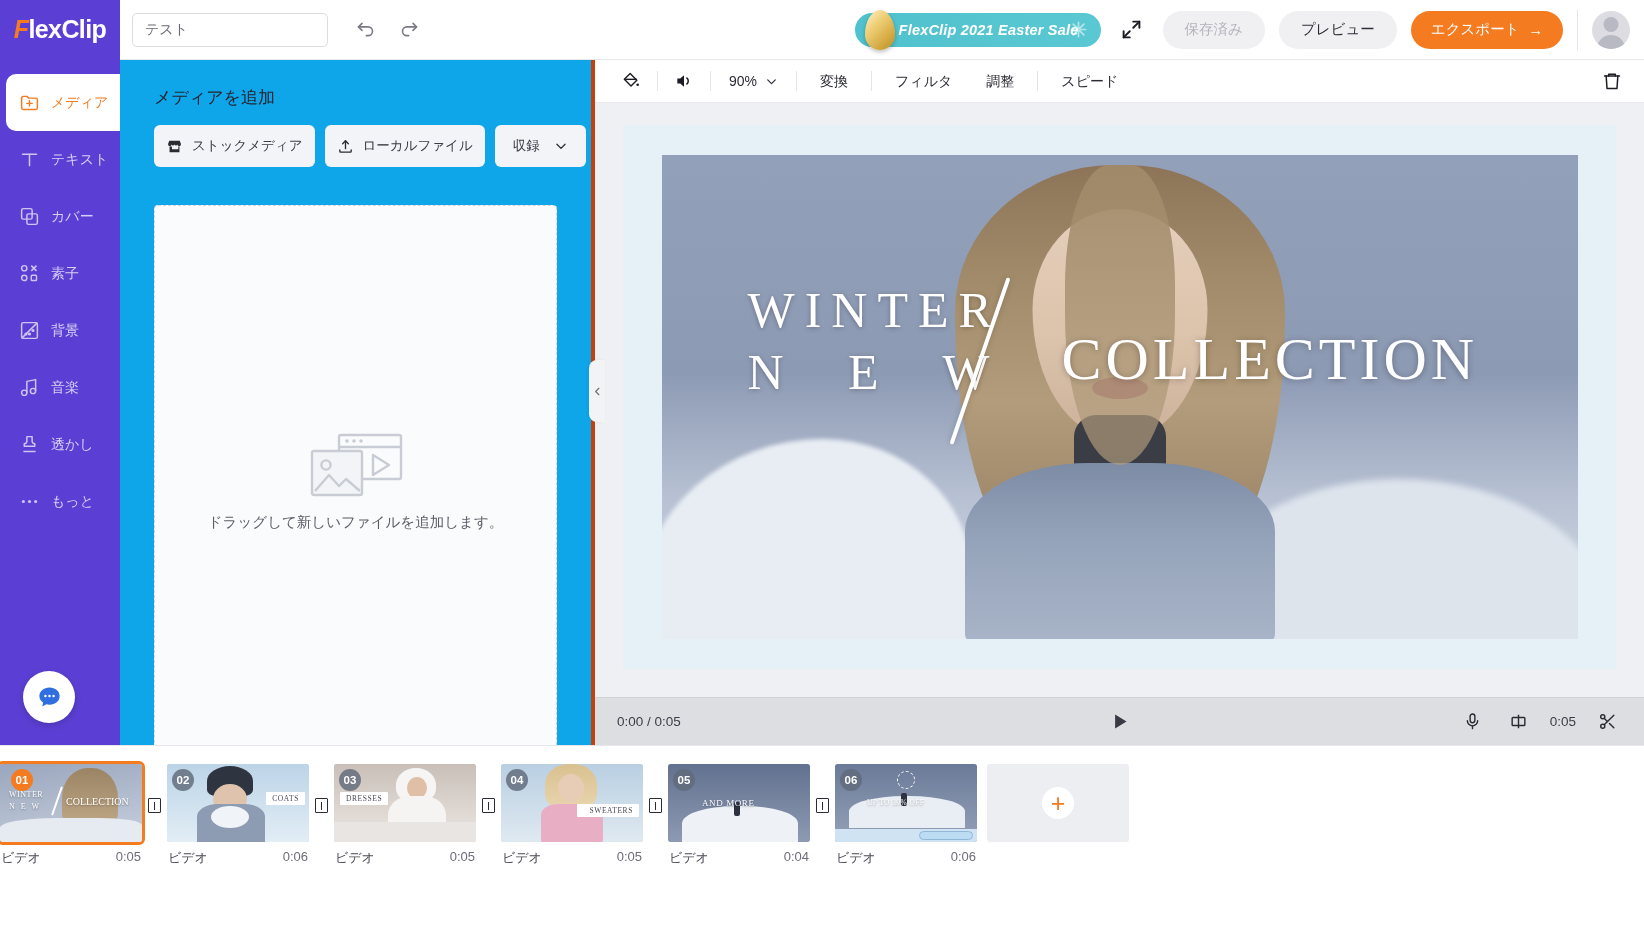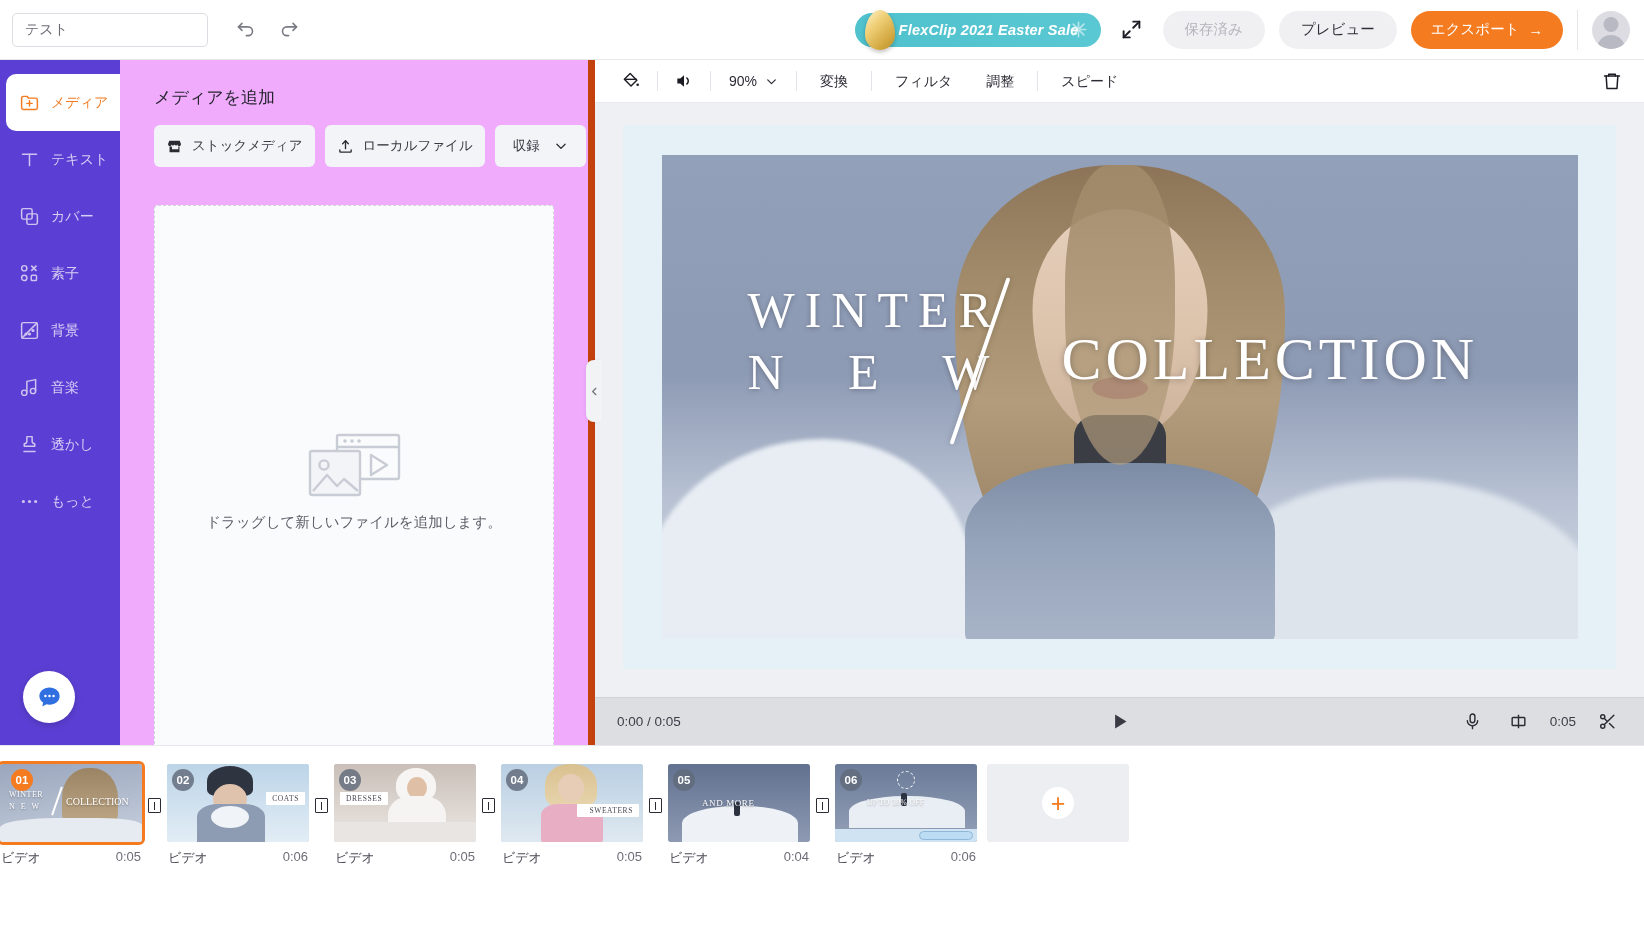--- a/index.html
+++ b/index.html
@@ -94,22 +94,22 @@
     padding-left: 12px;
   }
   .chat-fab {
     position: absolute; left: 23px; bottom: 22px; width: 52px; height: 52px;
     border-radius: 50%; background: #ffffff; display: flex; align-items: center;
     justify-content: center; cursor: pointer; box-shadow: 0 2px 7px rgba(0,0,0,.18);
   }
 
   
   .media-panel {
-    width: 475px; flex: 0 0 475px; background: #f0abfc; padding: 26px 34px 0 34px;
-    position: relative; border-right: 7px solid #c2410c;
+    width: 475px; flex: 0 0 475px; background: #0ea5e9; padding: 26px 34px 0 34px;
+    position: relative; border-right: 4px solid #c2410c;
   }
   .panel-title { font-size: 17px; color: #24242e; margin-bottom: 16px; font-weight: 400; }
   .add-row { display: flex; gap: 10px; }
   .add-btn {
     height: 42px; background: #f3f4f7; border-radius: 6px; display: flex; align-items: center;
     justify-content: center; gap: 9px; font-size: 13.5px; color: #3a3a45; cursor: pointer;
     padding: 0 12px; border: none; font-family: inherit; white-space: nowrap;
   }
   .add-btn.stock { flex: 0 0 152px; }
   .add-btn.local { flex: 0 0 160px; }
@@ -257,20 +257,23 @@
     position:absolute; color:#fff; font-family:"Liberation Serif", serif; white-space:nowrap;
     text-shadow:0 1px 2px rgba(0,0,0,.35);
   }
 </style>
 </head>
 <body>
 
 <div id="app">
 
   <div class="header">
+    <div class="brand">
+      <span class="brand-text"><span class="f">F</span><span>lexClip</span></span>
+    </div>
 
     <input class="title-input" value="テスト" placeholder="プロジェクト名" style="">
 
     <div class="undo-redo">
       <div class="icon-btn">
         <svg width="21" height="21" viewBox="0 0 24 24" fill="none" stroke="#7a7a85" stroke-width="1.8" stroke-linecap="round" stroke-linejoin="round">
           <path d="M4 9h11a5 5 0 0 1 0 10h-2"></path>
             <polyline points="8 5 4 9 8 13"></polyline>
         </svg>
       </div>

